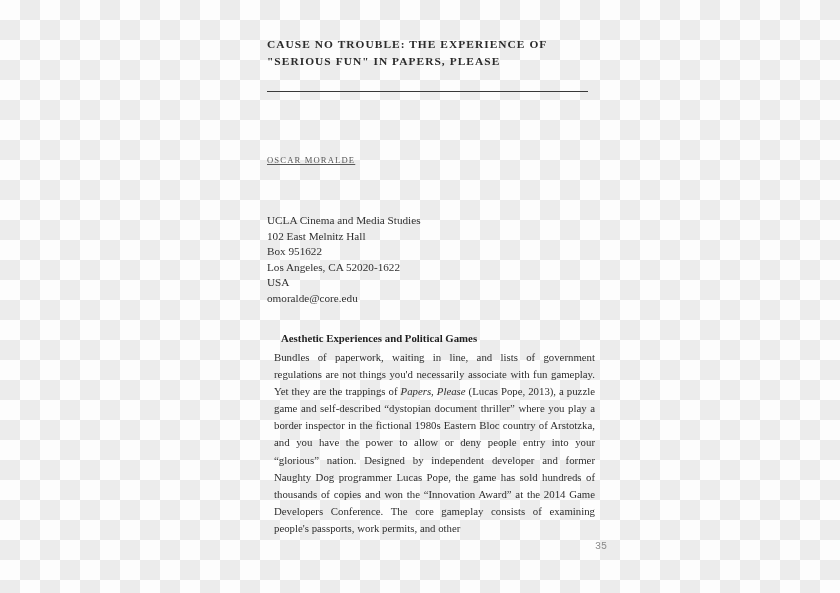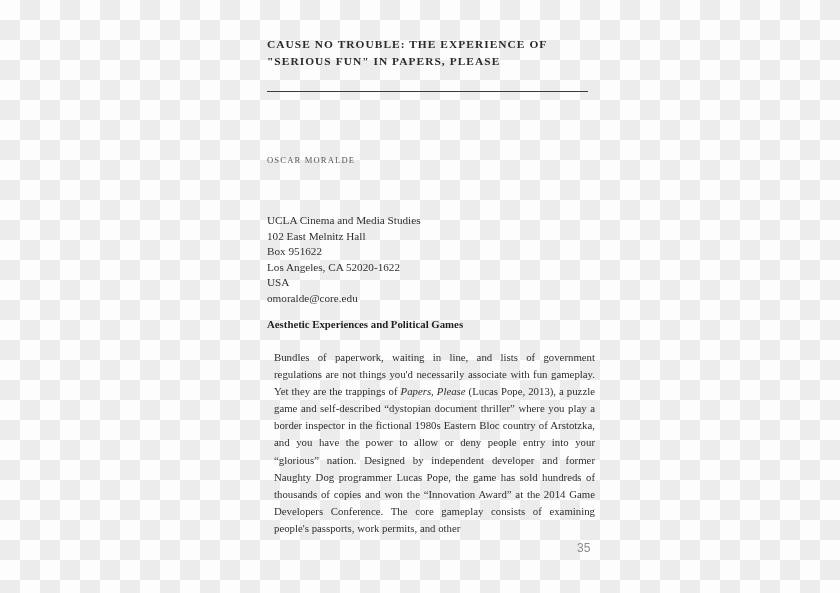--- a/index.html
+++ b/index.html
@@ -67,20 +67,21 @@
     left: 0;
     top: 155px;
     width: 321px;
     margin: 0;
     font-family: "Liberation Serif", serif;
     font-weight: normal;
     font-size: 8.6px;
     letter-spacing: 1.15px;
     color: #575757;
     text-transform: uppercase;
+    text-decoration: underline;
   }
 
   .address {
     position: absolute;
     left: 0;
     top: 213px;
     width: 321px;
     margin: 0;
     padding: 0;
     list-style: none;
@@ -92,21 +93,21 @@
     margin: 0;
     padding: 0;
     white-space: nowrap;
   }
 
   .section-heading {
     position: absolute;
     left: 0;
     top: 317px;
     width: 321px;
-    margin: 0;
+    margin: 14px;
     font-size: 10.8px;
     line-height: 14px;
     font-weight: bold;
     color: #1f1f1f;
   }
 
   .body-para {
     position: absolute;
     left: 0;
     top: 342px;
@@ -120,24 +121,24 @@
   }
   .body-para em {
     font-style: italic;
   }
 
   .page-number {
     position: absolute;
     left: 565px;
     top: 541px;
     width: 30px;
-    text-align: left;
-    font-size: 12px;
+    text-align: right;
+    font-size: 10px;
     color: #8a8a8a;
-    font-family: Liberation Sans, sans-serif;
+    font-family: Liberation Mono, monospace;
   }
 </style>
 </head>
 <body>
 
 <div id="page">
   <div class="column">
 
     <h1 class="doc-title">Cause No Trouble: The Experience of "Serious Fun" in Papers, Please</h1>
 

